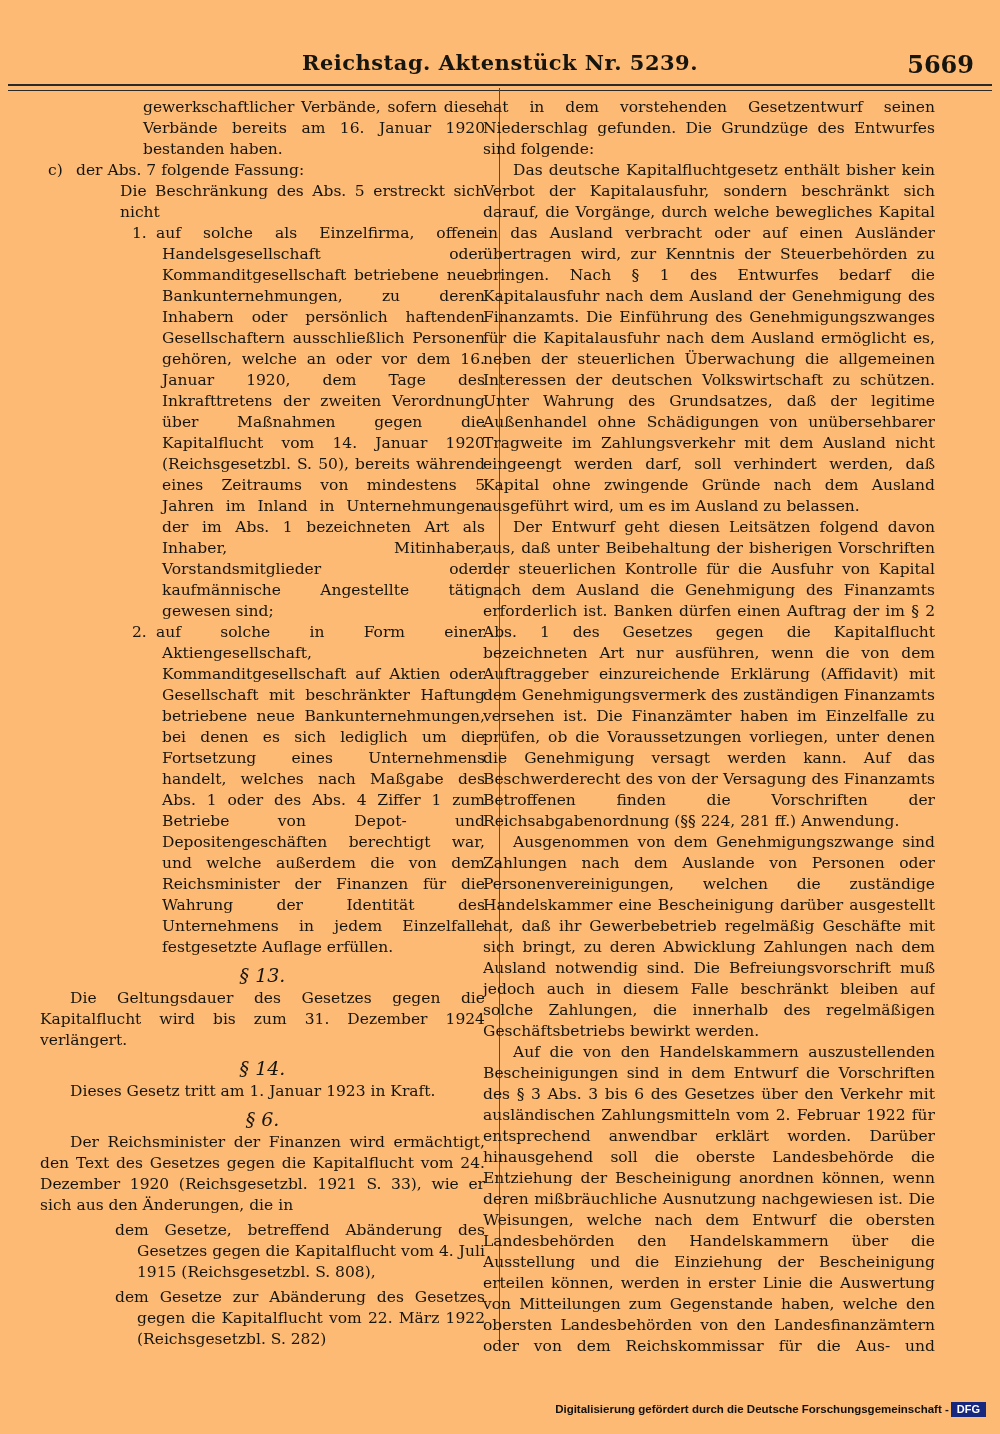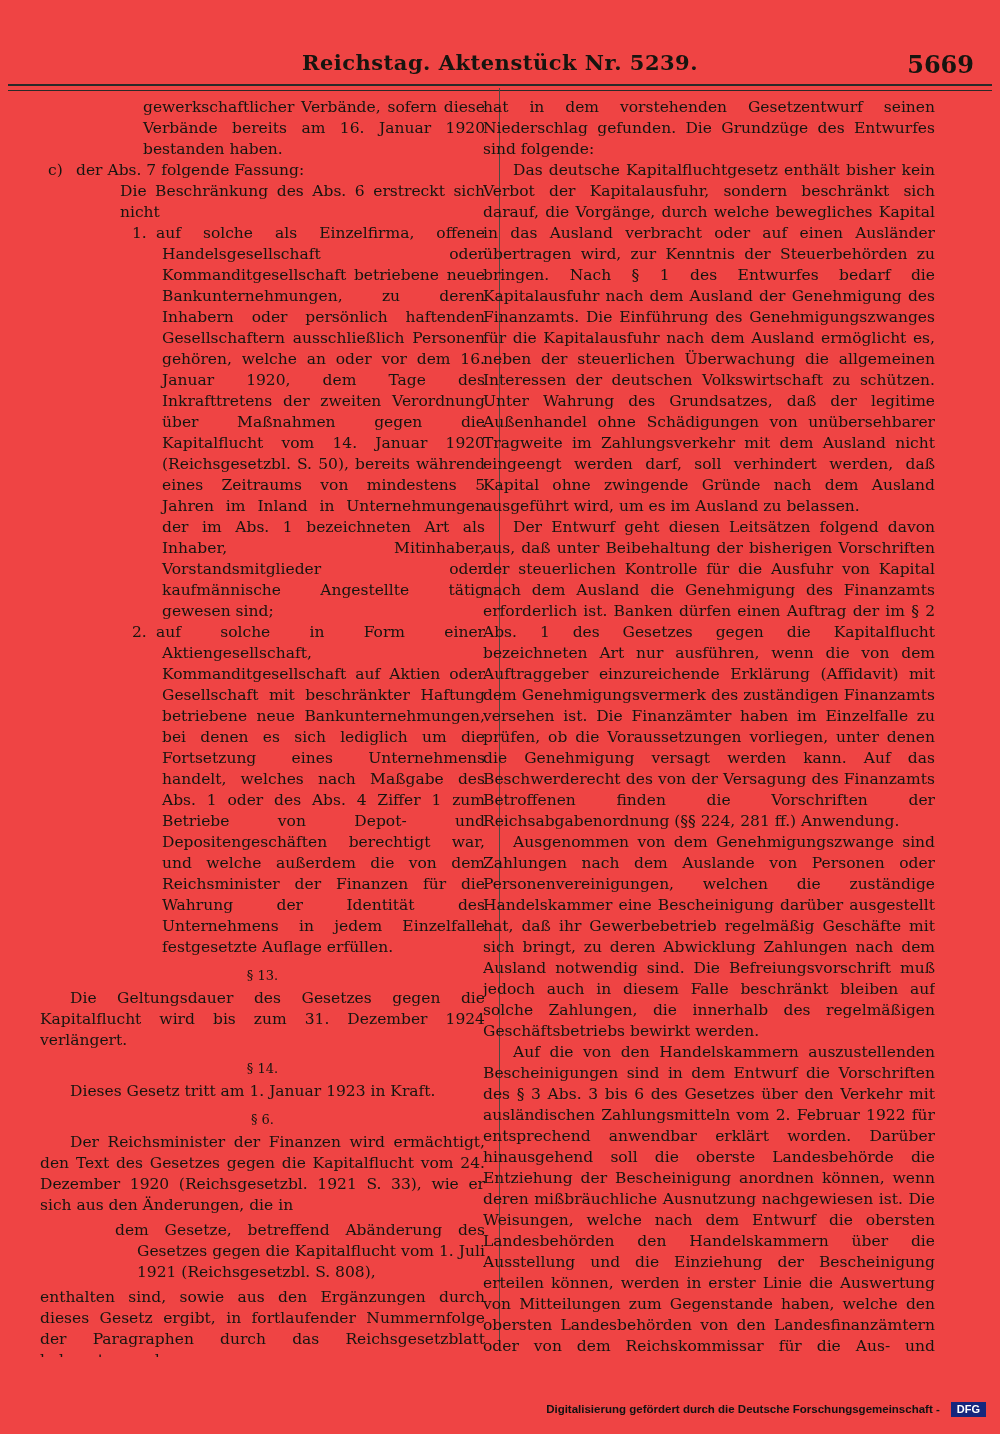--- a/index.html
+++ b/index.html
@@ -1,19 +1,19 @@
 <!DOCTYPE html>
 <html lang="de"><head>
 <meta charset="utf-8">
 <style>
   html,body { margin:0; padding:0; }
   body { background:#e8e8e6; }
   .page {
     position:relative; width:1000px; height:1434px; margin:0 auto;
-    background:#ef4444; color:#17150f; overflow:hidden;
+    background:#fdba74; color:#17150f; overflow:hidden;
     font-family:"DejaVu Serif","Liberation Serif",serif;
   }
   
   .header { position:absolute; top:50px; left:8px; width:984px; height:32px; }
   .header-center {
     position:absolute; left:0; right:0; text-align:center;
     font-size:21px; font-weight:bold; letter-spacing:0.5px;
   }
   .header-page {
     position:absolute; right:18px; top:0; font-size:24px; font-weight:bold;
@@ -32,29 +32,29 @@
   .col-left  { left:40px;  width:445px; }
   .col-right { left:483px; width:452px; }
   .col p { margin:0; }
   .indent { text-indent:30px; }
   .cont-para { margin-left:103px !important; }
   .item-c { margin-left:8px !important; }
   .item-c .marker { display:inline-block; width:28px; }
   .intro-line { margin-left:80px !important; }
   .num-item { margin-left:122px !important; text-indent:-30px; }
   .num-item .num { display:inline-block; width:24px; text-indent:0; }
-  .sec-head { text-align:center; margin:7px 0 2px 0 !important; font-size:13px; }
+  .sec-head { text-align:center; margin:7px 0 2px 0 !important; font-size:19px;font-style:italic; }
   .amend { margin-left:97px !important; text-indent:-22px; margin-top:4px !important; }
   .closing { margin-top:4px !important; }
   
   .footer {
     position:absolute; right:14px; bottom:16px; height:18px;
     font-family:"Liberation Sans","DejaVu Sans",sans-serif;
     font-size:11.5px; font-weight:bold; color:#111;
-    display:flex; align-items:center; gap:11px;margin-top:11px;
+    display:flex; align-items:center; gap:2px;margin-top:11px;
   }
   .dfg-logo {
     display:inline-block; background:#16277d; color:#ffffff;
     font-weight:bold; font-size:11px;
     padding:1px 6px 2px 6px; line-height:12px;
   }
 </style>
 </head>
 <body>
 
@@ -66,36 +66,37 @@
   </div>
   <div class="header-rule"></div>
 
   <div class="col-divider"></div>
 
   <div class="col col-left">
     <p class="cont-para">gewerkschaftlicher Verbände, sofern diese Verbände bereits am 16. Januar 1920 bestanden haben.</p>
 
     <p class="item-c"><span class="marker">c)</span><span>der Abs. 7 folgende Fassung:</span></p>
 
-    <p class="intro-line">Die Beschränkung des Abs. 6 erstreckt sich nicht</p>
+    <p class="intro-line">Die Beschränkung des Abs. 5 erstreckt sich nicht</p>
 
     <p class="num-item"><span class="num">1.</span><span>auf solche als Einzelfirma, offene Handelsgesellschaft oder Kommanditgesellschaft betriebene neue Bankunternehmungen, zu deren Inhabern oder persönlich haftenden Gesellschaftern ausschließlich Personen gehören, welche an oder vor dem 16. Januar 1920, dem Tage des Inkrafttretens der zweiten Verordnung über Maßnahmen gegen die Kapitalflucht vom 14. Januar 1920 (Reichsgesetzbl. S. 50), bereits während eines Zeitraums von mindestens 5 Jahren im Inland in Unternehmungen der im Abs. 1 bezeichneten Art als Inhaber, Mitinhaber, Vorstandsmitglieder oder kaufmännische Angestellte tätig gewesen sind;</span></p>
 
     <p class="num-item"><span class="num">2.</span><span>auf solche in Form einer Aktiengesellschaft, Kommanditgesellschaft auf Aktien oder Gesellschaft mit beschränkter Haftung betriebene neue Bankunternehmungen, bei denen es sich lediglich um die Fortsetzung eines Unternehmens handelt, welches nach Maßgabe des Abs. 1 oder des Abs. 4 Ziffer 1 zum Betriebe von Depot- und Depositengeschäften berechtigt war, und welche außerdem die von dem Reichsminister der Finanzen für die Wahrung der Identität des Unternehmens in jedem Einzelfalle festgesetzte Auflage erfüllen.</span></p>
 
     <p class="sec-head">§ 13.</p>
     <p class="indent">Die Geltungsdauer des Gesetzes gegen die Kapitalflucht wird bis zum 31. Dezember 1924 verlängert.</p>
 
     <p class="sec-head">§ 14.</p>
     <p class="indent">Dieses Gesetz tritt am 1. Januar 1923 in Kraft.</p>
 
     <p class="sec-head">§ 6.</p>
     <p class="indent">Der Reichsminister der Finanzen wird ermächtigt, den Text des Gesetzes gegen die Kapitalflucht vom 24. Dezember 1920 (Reichsgesetzbl. 1921 S. 33), wie er sich aus den Änderungen, die in</p>
 
-    <p class="amend">dem Gesetze, betreffend Abänderung des Gesetzes gegen die Kapitalflucht vom 1. Juli 1921 (Reichsgesetzbl. S. 808),</p>
+    <p class="amend">dem Gesetze, betreffend Abänderung des Gesetzes gegen die Kapitalflucht vom 4. Juli 1915 (Reichsgesetzbl. S. 808),</p>
+    <p class="amend">dem Gesetze zur Abänderung des Gesetzes gegen die Kapitalflucht vom 22. März 1922 (Reichsgesetzbl. S. 282)</p>
 
     <p class="closing">enthalten sind, sowie aus den Ergänzungen durch dieses Gesetz ergibt, in fortlaufender Nummernfolge der Paragraphen durch das Reichsgesetzblatt bekanntzumachen.</p>
 
   </div>
 
   <div class="col col-right">
     <p>hat in dem vorstehenden Gesetzentwurf seinen Niederschlag gefunden. Die Grundzüge des Entwurfes sind folgende:</p>
     <p class="indent">Das deutsche Kapitalfluchtgesetz enthält bisher kein Verbot der Kapitalausfuhr, sondern beschränkt sich darauf, die Vorgänge, durch welche bewegliches Kapital in das Ausland verbracht oder auf einen Ausländer übertragen wird, zur Kenntnis der Steuerbehörden zu bringen. Nach § 1 des Entwurfes bedarf die Kapitalausfuhr nach dem Ausland der Genehmigung des Finanzamts. Die Einführung des Genehmigungszwanges für die Kapitalausfuhr nach dem Ausland ermöglicht es, neben der steuerlichen Überwachung die allgemeinen Interessen der deutschen Volkswirtschaft zu schützen. Unter Wahrung des Grundsatzes, daß der legitime Außenhandel ohne Schädigungen von unübersehbarer Tragweite im Zahlungsverkehr mit dem Ausland nicht eingeengt werden darf, soll verhindert werden, daß Kapital ohne zwingende Gründe nach dem Ausland ausgeführt wird, um es im Ausland zu belassen.</p>
     <p class="indent">Der Entwurf geht diesen Leitsätzen folgend davon aus, daß unter Beibehaltung der bisherigen Vorschriften der steuerlichen Kontrolle für die Ausfuhr von Kapital nach dem Ausland die Genehmigung des Finanzamts erforderlich ist. Banken dürfen einen Auftrag der im § 2 Abs. 1 des Gesetzes gegen die Kapitalflucht bezeichneten Art nur ausführen, wenn die von dem Auftraggeber einzureichende Erklärung (Affidavit) mit dem Genehmigungsvermerk des zuständigen Finanzamts versehen ist. Die Finanzämter haben im Einzelfalle zu prüfen, ob die Voraussetzungen vorliegen, unter denen die Genehmigung versagt werden kann. Auf das Beschwerderecht des von der Versagung des Finanzamts Betroffenen finden die Vorschriften der Reichsabgabenordnung (§§ 224, 281 ff.) Anwendung.</p>
     <p class="indent">Ausgenommen von dem Genehmigungszwange sind Zahlungen nach dem Auslande von Personen oder Personenvereinigungen, welchen die zuständige Handelskammer eine Bescheinigung darüber ausgestellt hat, daß ihr Gewerbebetrieb regelmäßig Geschäfte mit sich bringt, zu deren Abwicklung Zahlungen nach dem Ausland notwendig sind. Die Befreiungsvorschrift muß jedoch auch in diesem Falle beschränkt bleiben auf solche Zahlungen, die innerhalb des regelmäßigen Geschäftsbetriebs bewirkt werden.</p>

